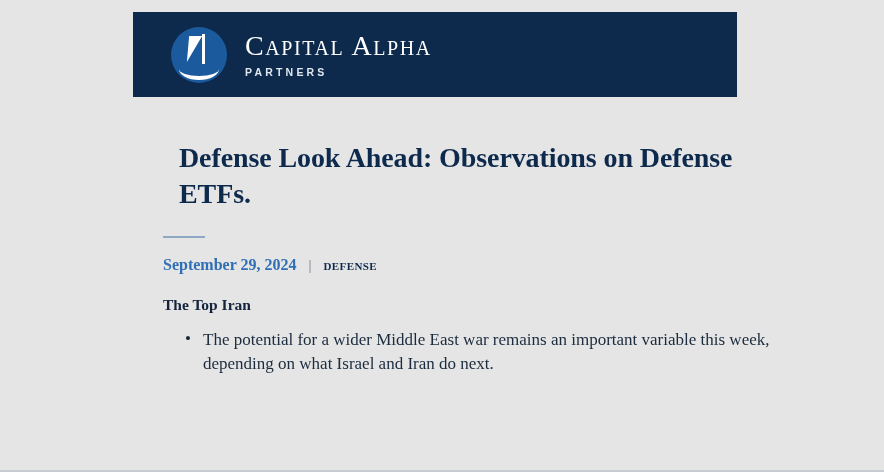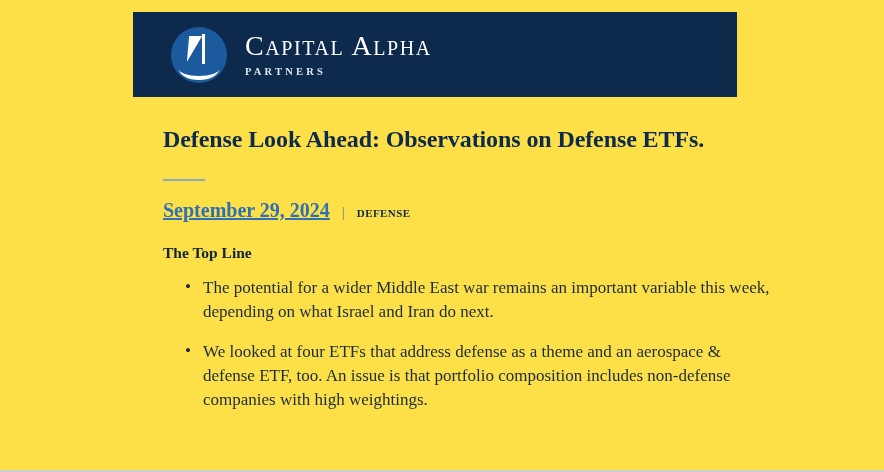--- a/index.html
+++ b/index.html
@@ -10,21 +10,21 @@
     width: 884px;
     height: 472px;
     background: #ffffff;
     font-family: "Liberation Serif", serif;
     overflow: hidden;
   }
   .page {
     position: relative;
     width: 884px;
     height: 472px;
-    background: #fde047;
+    background: #e5e5e5;
     box-sizing: border-box;
   }
   .page-border-bottom {
     position: absolute;
     left: 0;
     right: 0;
     bottom: 0;
     height: 2px;
     background: #c9cdd3;
   }
@@ -87,60 +87,59 @@
   .logo-title {
     font-family: "Liberation Serif", serif;
     font-size: 28px;
     letter-spacing: 1.6px;
     font-variant: small-caps;
     text-transform: capitalize;
     white-space: nowrap;
   }
   .logo-sub {
     margin-top: 7px;
-    font-family: Liberation Serif, serif;
+    font-family: Liberation Sans, sans-serif;
     font-size: 10.5px;
     letter-spacing: 3.2px;
     font-weight: bold;
     color: #dfe6ee;
     text-transform: uppercase;
   }
   .content {
     position: absolute;
     left: 163px;
     top: 124px;
     width: 580px;
   }
   .doc-title {
     font-family: "Liberation Serif", serif;
-    font-size: 24px;
+    font-size: 28px;
     line-height: 1.28;
     color: #0d2a4d;
     font-weight: bold;
     letter-spacing: -0.1px;
-    margin: 0;
+    margin: 16px;
     width: 560px;
   }
   .rule {
     margin-top: 24px;
     width: 42px;
     height: 2px;
     background: #8fa8c4;
   }
   .meta-line {
     margin-top: 18px;
     display: flex;
     align-items: baseline;
     font-family: "Liberation Serif", serif;
   }
   .meta-date {
     color: #2f6fb5;
-    font-size: 20px;
-    font-weight: bold;
-    text-decoration: underline;
+    font-size: 16px;
+    font-weight: bold;
   }
   .meta-sep {
     color: #6f7d8c;
     font-size: 15px;
     margin: 0 12px;
   }
   .meta-cat {
     color: #0d2a4d;
     font-size: 11px;
     font-weight: bold;
@@ -200,22 +199,21 @@
     <h1 class="doc-title">Defense Look Ahead: Observations on Defense ETFs.</h1>
 
     <div class="rule"></div>
 
     <div class="meta-line">
       <span class="meta-date">September 29, 2024</span>
       <span class="meta-sep">|</span>
       <span class="meta-cat">DEFENSE</span>
     </div>
 
-    <div class="section-head">The Top Line</div>
+    <div class="section-head">The Top Iran</div>
 
     <ul class="bullets">
       <li>The potential for a wider Middle East war remains an important variable this week, depending on what Israel and Iran do next.</li>
-      <li>We looked at four ETFs that address defense as a theme and an aerospace &amp; defense ETF, too. An issue is that portfolio composition includes non-defense companies with high weightings.</li>
     </ul>
   </div>
 
   <div class="page-border-bottom"></div>
 </div>
 
 </body></html>

